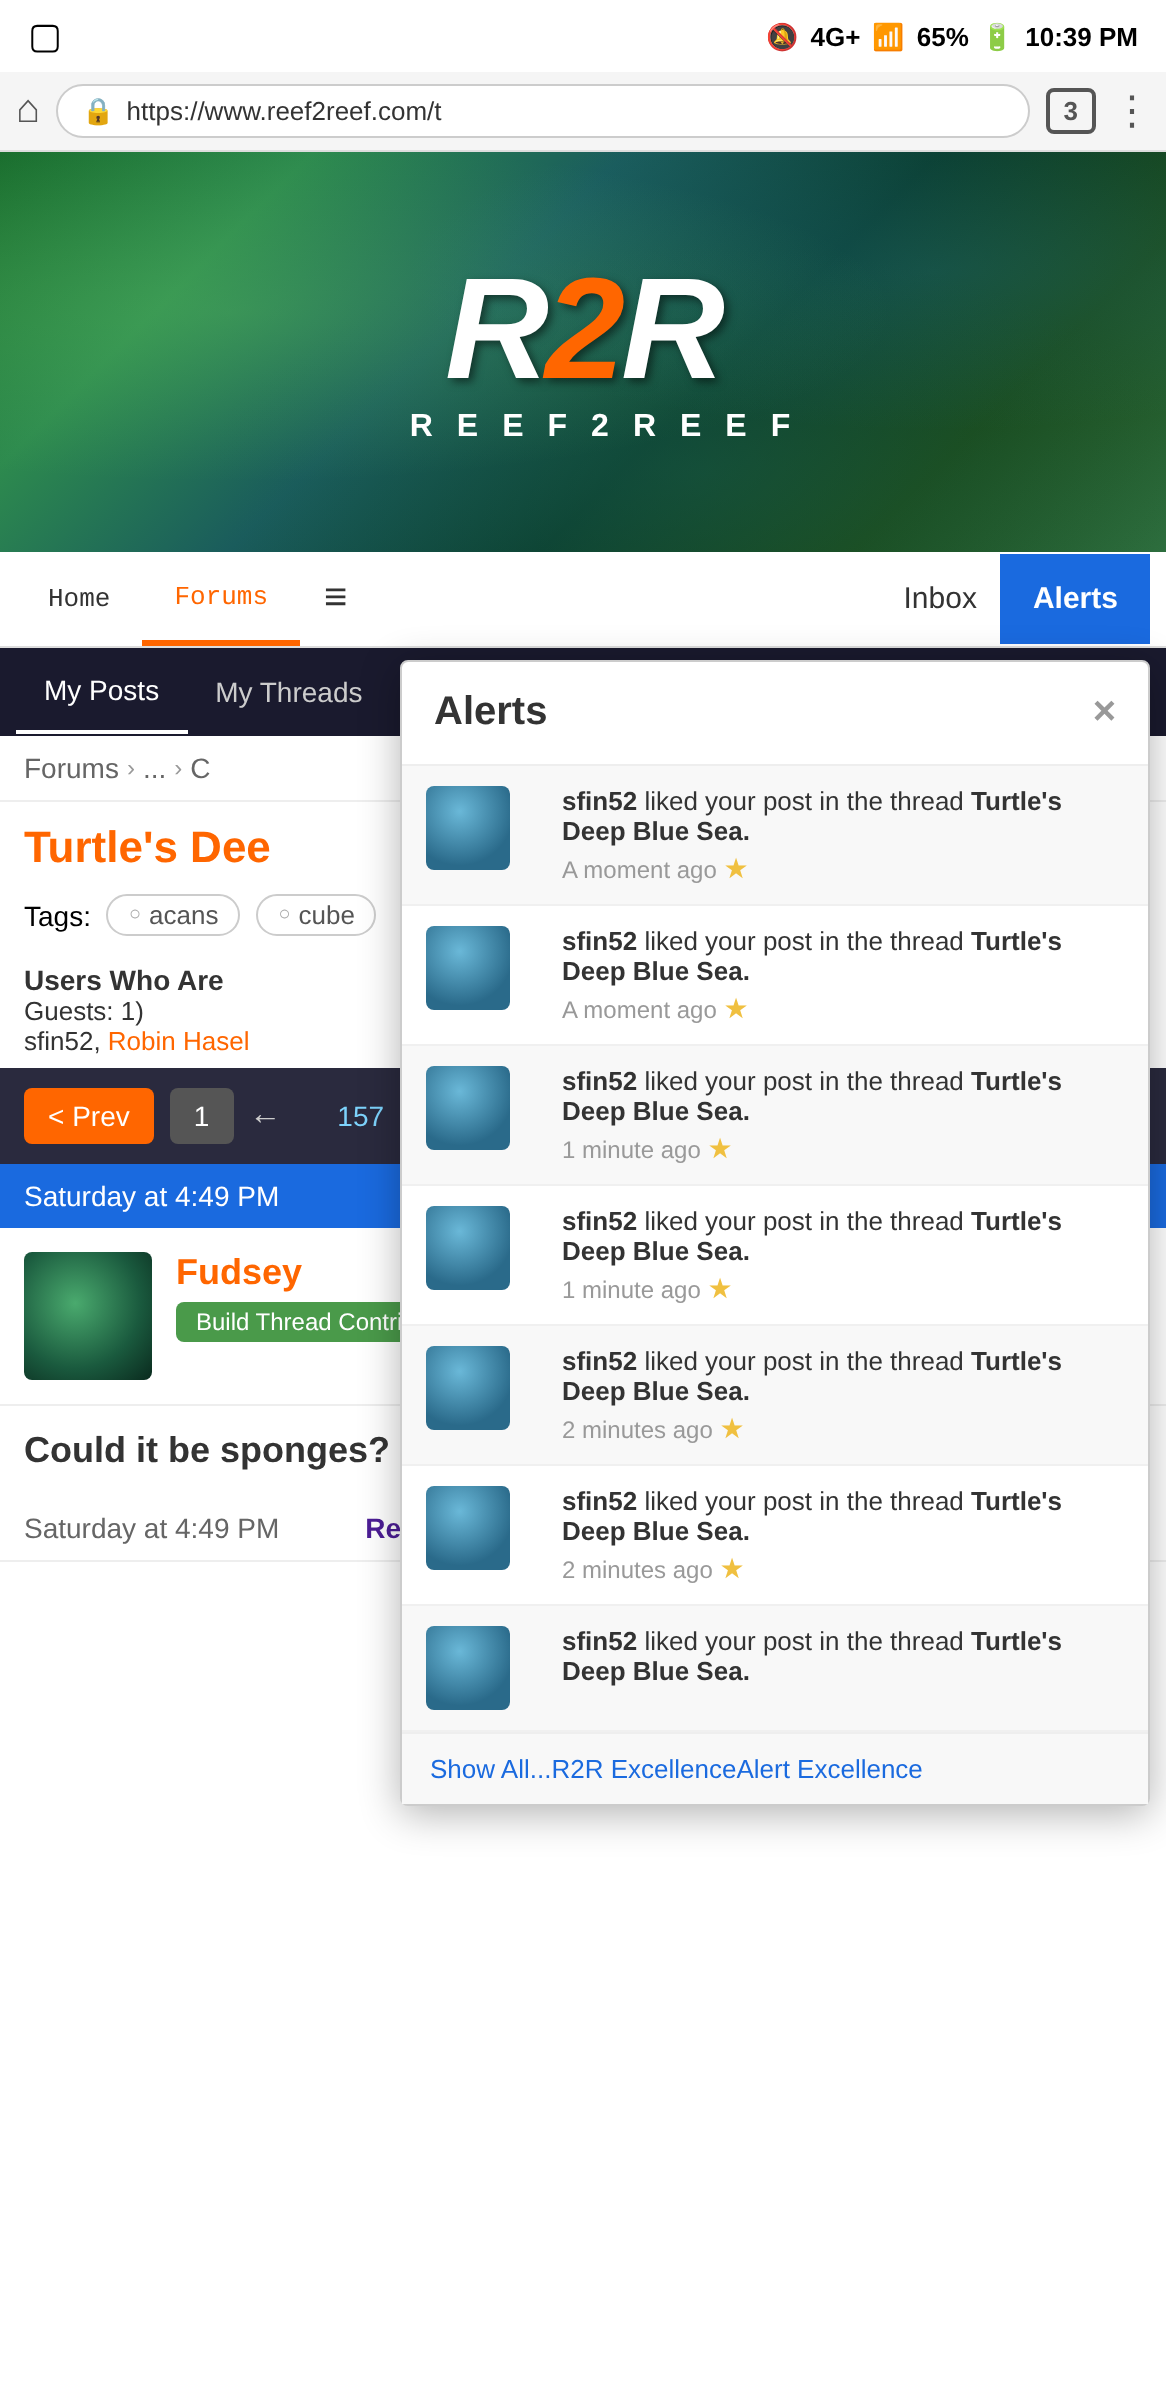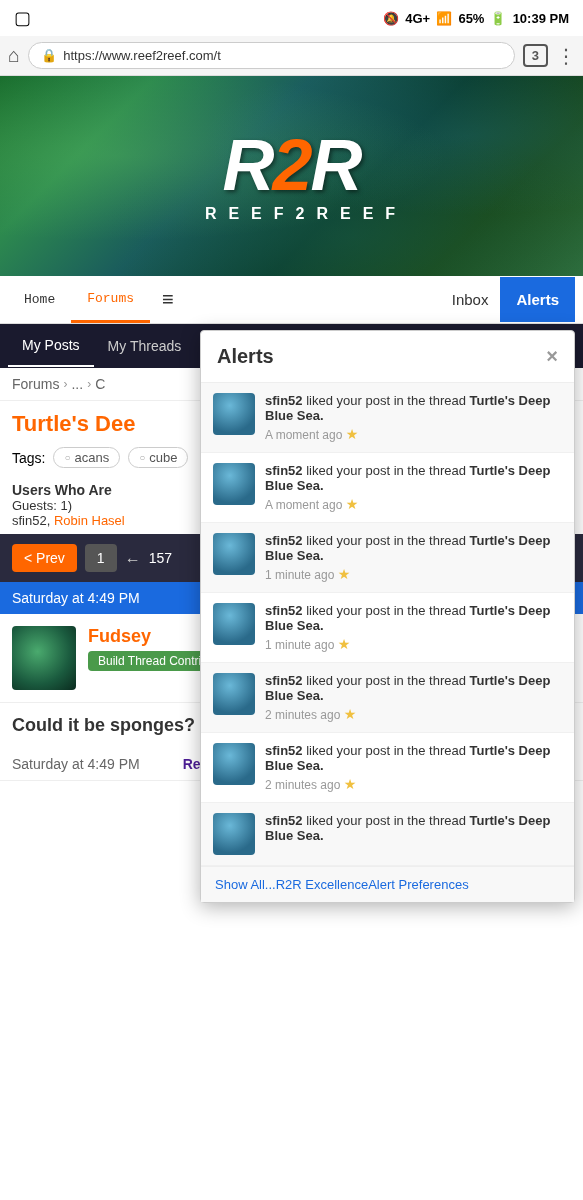--- a/index.html
+++ b/index.html
@@ -220,21 +220,21 @@
       cursor: pointer;
     }
     .page-num {
       background: #555;
       color: #fff;
       padding: 6px 12px;
       border-radius: 4px;
       font-size: 14px;
     }
     .page-arrow { color: #ccc; font-size: 16px; }
-    .page-of { color: #ffffff; font-size: 14px; }
+    .page-of { color: #7dd3fc; font-size: 14px; margin-left: 20px; }
 
     
     .thread-date {
       background: #1a6adf;
       color: #fff;
       padding: 8px 12px;
       font-size: 14px;
     }
 
     
@@ -339,21 +339,21 @@
     }
     .alerts-close {
       color: #999;
       font-size: 20px;
       cursor: pointer;
     }
     .alert-item {
       display: flex;
       align-items: flex-start;
       padding: 10px 12px;
-      gap: 10px;
+      gap: 26px;
       border-bottom: 1px solid #f0f0f0;
       background: #fff;
     }
     .alert-item:nth-child(even) { background: #f8f8f8; }
     .alert-avatar {
       width: 42px;
       height: 42px;
       border-radius: 4px;
       flex-shrink: 0;
       background: linear-gradient(135deg, #2a7a9a, #1a5a7a);
@@ -595,17 +595,17 @@
         <span class="username">sfin52</span>
         <span class="action"> liked your post in the thread </span>
         <span class="thread-name">Turtle's Deep Blue Sea.</span>
         <div class="alert-time"></div>
       </div>
     </div>
 
     <div class="alerts-footer">
       <a href="#">Show All...</a>
       <a href="#">R2R Excellence</a>
-      <a href="#">Alert Preferences</a>
+      <a href="#">Alert Excellence</a>
     </div>
   </div>
 
 </div>
 
 </body></html>

